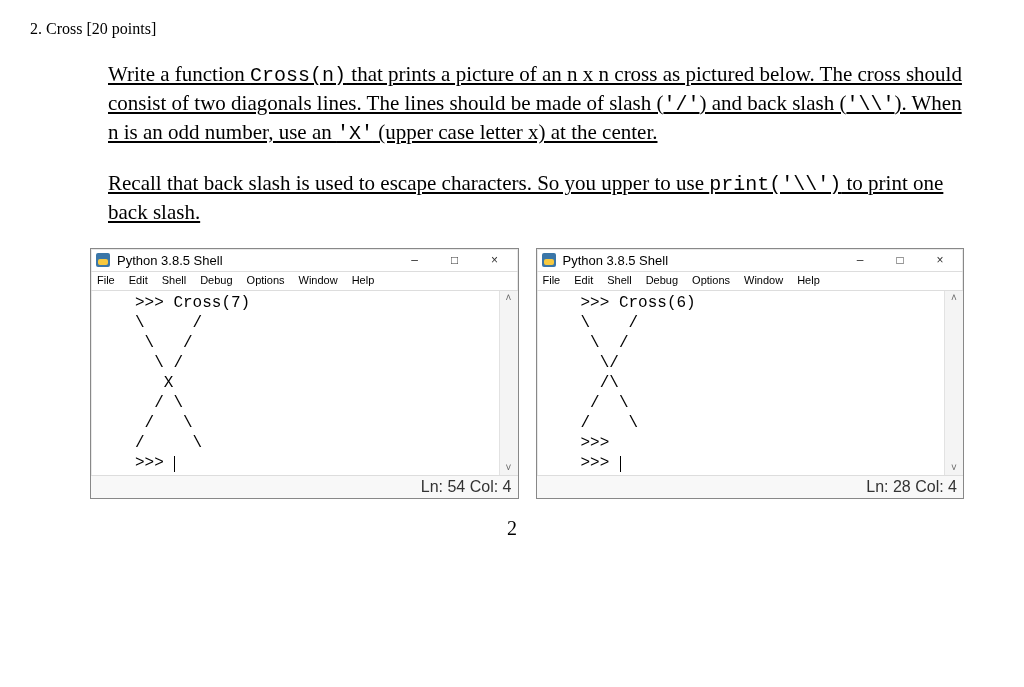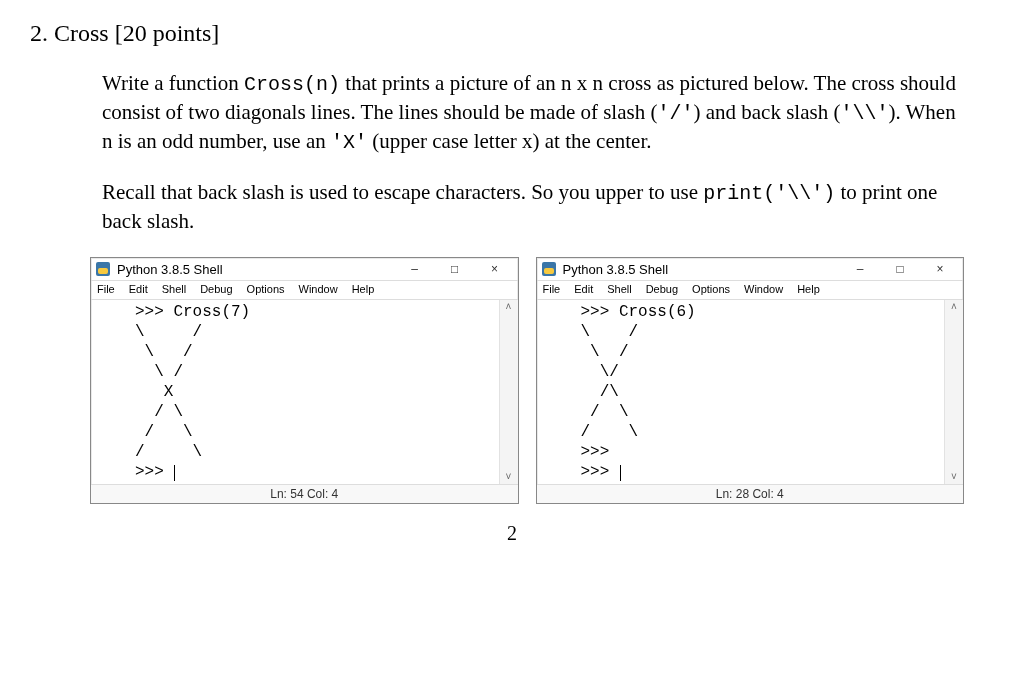--- a/index.html
+++ b/index.html
@@ -7,28 +7,28 @@
     padding: 20px 30px;
     font-family: 'Times New Roman', Times, serif;
     font-size: 21px;
     color: #000;
     background: #fff;
     width: 1024px;
     box-sizing: border-box;
   }
   .problem-header {
     margin: 0 0 22px 0;
-    font-size: 24px;
+    font-size: 16px;
   }
   .body-text {
     margin-left: 60px;
     margin-right: 30px;
     line-height: 1.35;
   }
-  .body-text p { margin: 0 0 22px 12px; }
+  .body-text p { margin: 0 0 22px 18px; text-decoration: underline; }
   code.inline {
     font-family: 'Courier New', Courier, monospace;
     font-size: 20px;
   }
   .shells {
     margin-left: 60px;
     margin-right: 30px;
     display: flex;
     gap: 17px;
   }
@@ -93,22 +93,22 @@
     align-items: center;
     justify-content: space-between;
     padding: 2px 0;
     background: #f4f4f4;
     border-left: 1px solid #e2e2e2;
   }
   .scroll-arrow { font-size: 10px; color: #666; line-height:1;}
   .status-bar {
     border-top: 1px solid #ddd;
     padding: 2px 6px;
-    font-size: 12px;
-    text-align: center;
+    font-size: 16px;
+    text-align: right;
     color: #333;
     background: #f8f8f8;
   }
   .page-num {
     text-align: center;
     margin-top: 18px;
     font-size: 20px;
   }
 </style>
 </head>

